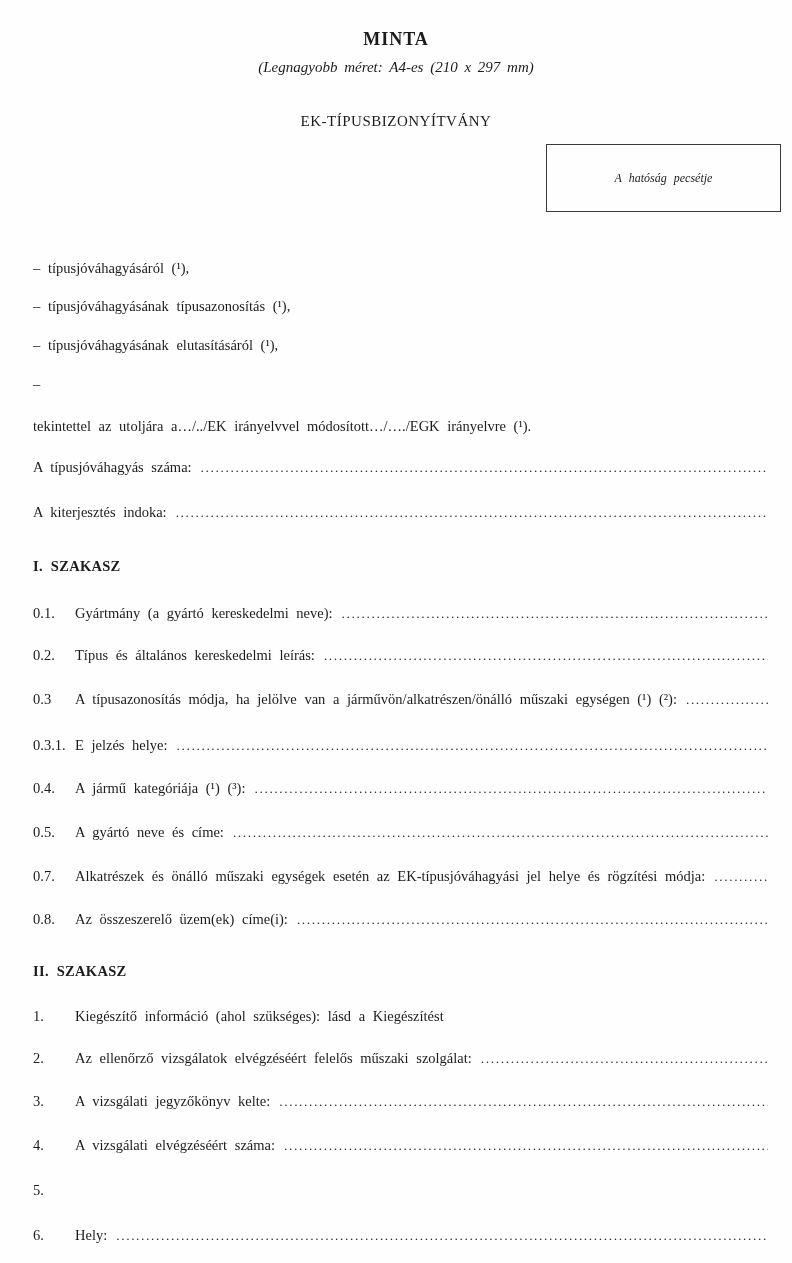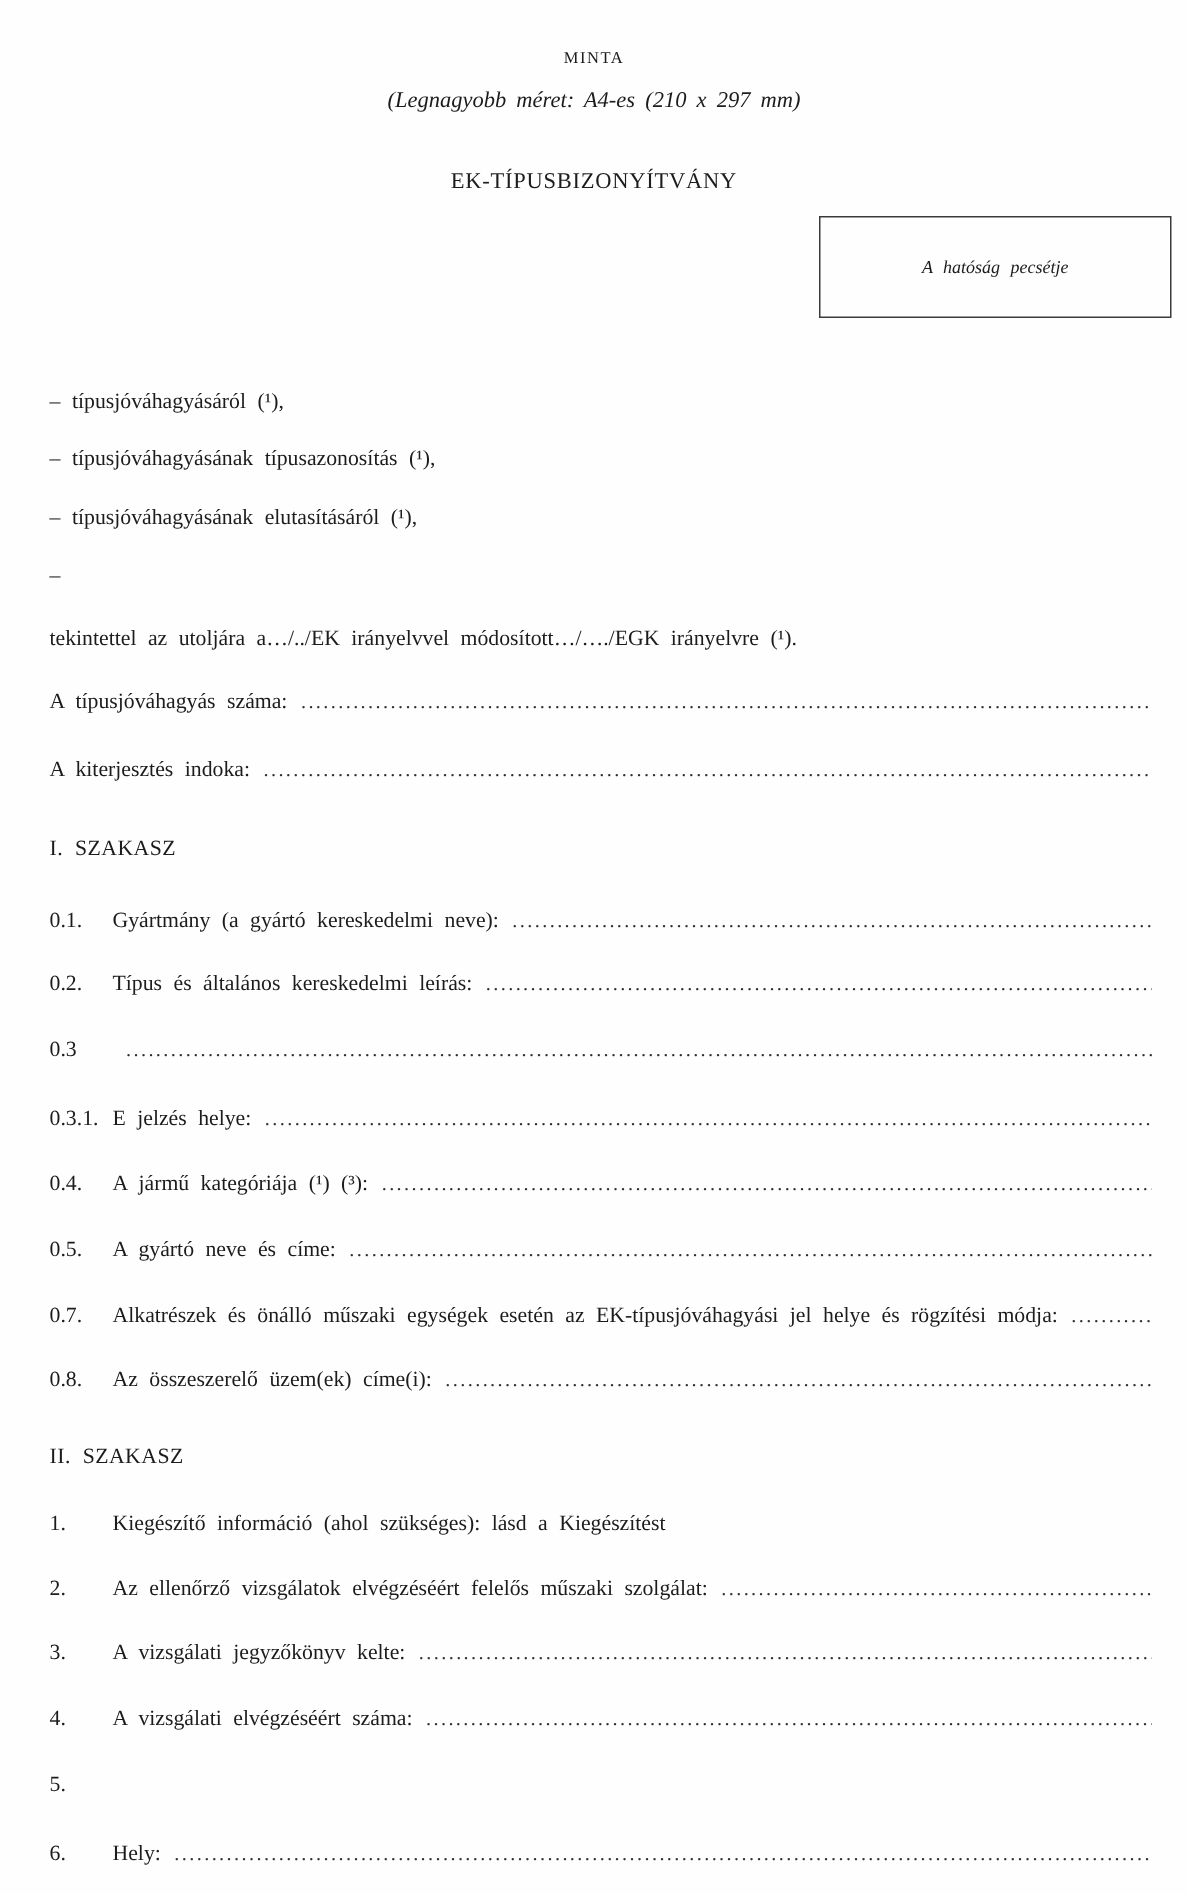--- a/index.html
+++ b/index.html
@@ -23,22 +23,22 @@
     word-spacing: 4px;
     white-space: nowrap;
   }
   .center {
     left: 0;
     right: 0;
     display: block;
     text-align: center;
   }
   .title {
-    font-weight: normal;
-    font-size: 11px;
+    font-weight: bold;
+    font-size: 18px;
     letter-spacing: 1px;
     word-spacing: 2px;
   }
   .subtitle {
     font-style: italic;
     font-size: 15px;
     word-spacing: 3px;
   }
   .cert-heading {
     font-size: 15px;
@@ -77,20 +77,21 @@
     margin-left: 9px;
     letter-spacing: 1.6px;
     color: #2e2e2e;
     font-size: 13.5px;
   }
   .leader::after {
     content: "......................................................................................................................................................................................................................................................................................................................................";
   }
   .section-heading {
     letter-spacing: 0.3px;
+    font-weight: bold;
   }
 </style>
 </head>
 <body>
 
 <div class="page">
 
   <div class="row center title" style="top:30px">MINTA</div>
   <div class="row center subtitle" style="top:58px">(Legnagyobb méret: A4-es (210 x 297 mm)</div>
   <div class="row center cert-heading" style="top:112px">EK-TÍPUSBIZONYÍTVÁNY</div>
@@ -136,20 +137,21 @@
     <span class="txt">Gyártmány (a gyártó kereskedelmi neve):</span>
     <span class="leader"></span>
   </div>
   <div class="row" style="top:646px">
     <span class="num">0.2.</span>
     <span class="txt">Típus és általános kereskedelmi leírás:</span>
     <span class="leader"></span>
   </div>
   <div class="row" style="top:690px">
     <span class="num">0.3</span>
+    <span class="txt">A típusazonosítás módja, ha jelölve van a járművön/alkatrészen/önálló műszaki egységen (¹) (²):</span>
     <span class="leader"></span>
   </div>
   <div class="row" style="top:736px">
     <span class="num">0.3.1.</span>
     <span class="txt">E jelzés helye:</span>
     <span class="leader"></span>
   </div>
   <div class="row" style="top:779px">
     <span class="num">0.4.</span>
     <span class="txt">A jármű kategóriája (¹) (³):</span>

